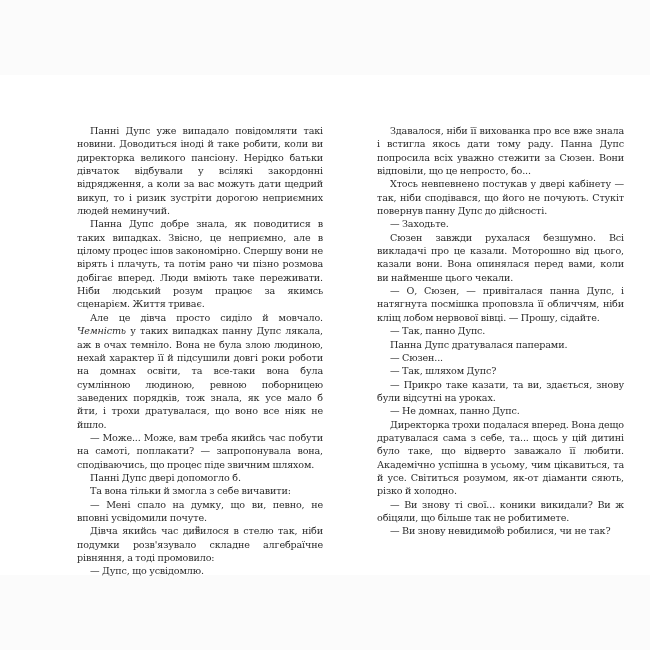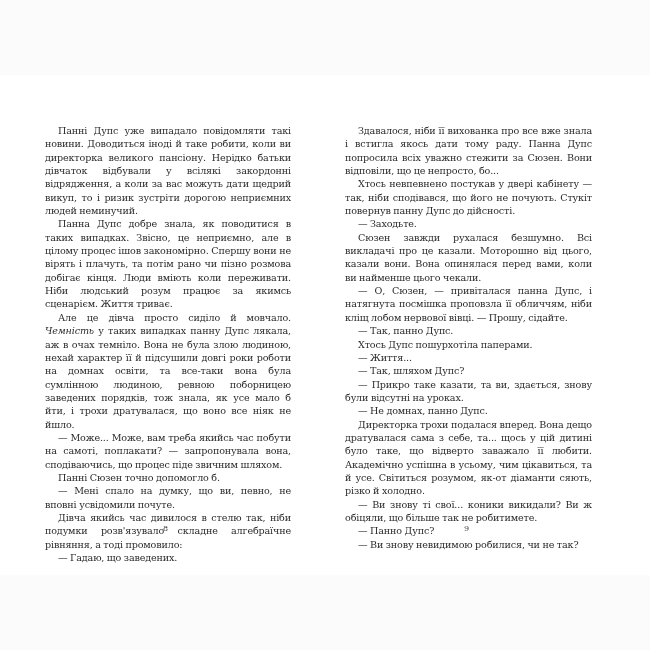--- a/index.html
+++ b/index.html
@@ -20,20 +20,21 @@
     left: 0;
     top: 75px;
     width: 650px;
     height: 500px;
     background: #ffffff;
   }
   .page {
     position: absolute;
     top: 0;
     height: 500px;
+    margin-left: 32px;
   }
   .page.left { left: 0; width: 325px; }
   .page.right { left: 308px; width: 325px; }
   .text-block {
     position: absolute;
     top: 49px;
     font-size: 9.6px;
     line-height: 13.35px;
     text-align: justify;
     letter-spacing: -0.15px;
@@ -57,45 +58,45 @@
   .page.right .page-number { left: 156px; }
 </style>
 </head>
 <body>
 
 <div class="spread">
 
   <div class="page left">
     <div class="text-block">
       <p class="para">Панні Дупс уже випадало повідомляти такі новини. Доводиться іноді й таке робити, коли ви директорка великого пансіону. Нерідко батьки дівчаток відбували у всілякі закордонні відрядження, а коли за вас можуть дати щедрий викуп, то і ризик зустріти дорогою неприємних людей неминучий.</p>
-      <p class="para">Панна Дупс добре знала, як поводитися в таких випадках. Звісно, це неприємно, але в цілому процес ішов закономірно. Спершу вони не вірять і плачуть, та потім рано чи пізно розмова добігає кінця. Люди вміють коли переживати. Ніби людський розум працює за якимсь сценарієм. Життя триває.</p>
+      <p class="para">Панна Дупс добре знала, як поводитися в таких випадках. Звісно, це неприємно, але в цілому процес ішов закономірно. Спершу вони не вірять і плачуть, та потім рано чи пізно розмова добігає вперед. Люди вміють таке переживати. Ніби людський розум працює за якимсь сценарієм. Життя триває.</p>
       <p class="para"><span>Але це дівча просто сиділо й мовчало. </span><em>Чемність</em><span> у таких випадках панну Дупс лякала, аж в очах темніло. Вона не була злою людиною, нехай характер її й підсушили довгі роки роботи на домнах освіти, та все-таки вона була сумлінною людиною, ревною поборницею заведених порядків, тож знала, як усе мало б йти, і трохи дратувалася, що воно все ніяк не йшло.</span></p>
       <p class="para">— Може... Може, вам треба якийсь час побути на самоті, поплакати? — запропонувала вона, сподіваючись, що процес піде звичним шляхом.</p>
-      <p class="para">Панні Сюзен точно допомогло б.</p>
+      <p class="para">Панні Дупс двері допомогло б.</p>
+      <p class="para">Та вона тільки й змогла з себе вичавити:</p>
       <p class="para">— Мені спало на думку, що ви, певно, не вповні усвідомили почуте.</p>
       <p class="para">Дівча якийсь час дивилося в стелю так, ніби подумки розв'язувало складне алгебраїчне рівняння, а тоді промовило:</p>
-      <p class="para">— Гадаю, що заведених.</p>
+      <p class="para">— Дупс, що усвідомлю.</p>
     </div>
     <div class="page-number">8</div>
   </div>
 
   <div class="page right">
     <div class="text-block">
       <p class="para">Здавалося, ніби її вихованка про все вже знала і встигла якось дати тому раду. Панна Дупс попросила всіх уважно стежити за Сюзен. Вони відповіли, що це непросто, бо...</p>
       <p class="para">Хтось невпевнено постукав у двері кабінету — так, ніби сподівався, що його не почують. Стукіт повернув панну Дупс до дійсності.</p>
       <p class="para">— Заходьте.</p>
       <p class="para">Сюзен завжди рухалася безшумно. Всі викладачі про це казали. Моторошно від цього, казали вони. Вона опинялася перед вами, коли ви найменше цього чекали.</p>
       <p class="para">— О, Сюзен, — привіталася панна Дупс, і натягнута посмішка проповзла її обличчям, ніби кліщ лобом нервової вівці. — Прошу, сідайте.</p>
       <p class="para">— Так, панно Дупс.</p>
-      <p class="para">Хтось Дупс пошурхотіла паперами.</p>
-      <p class="para">— Життя...</p>
+      <p class="para">Панна Дупс дратувалася паперами.</p>
+      <p class="para">— Сюзен...</p>
       <p class="para">— Так, шляхом Дупс?</p>
       <p class="para">— Прикро таке казати, та ви, здається, знову були відсутні на уроках.</p>
       <p class="para">— Не домнах, панно Дупс.</p>
       <p class="para">Директорка трохи подалася вперед. Вона дещо дратувалася сама з себе, та... щось у цій дитині було таке, що відверто заважало її любити. Академічно успішна в усьому, чим цікавиться, та й усе. Світиться розумом, як-от діаманти сяють, різко й холодно.</p>
       <p class="para">— Ви знову ті свої... коники викидали? Ви ж обіцяли, що більше так не робитимете.</p>
-      <p class="para">— Панно Дупс?</p>
       <p class="para">— Ви знову невидимою робилися, чи не так?</p>
     </div>
     <div class="page-number">9</div>
   </div>
 
 </div>
 
 </body></html>

